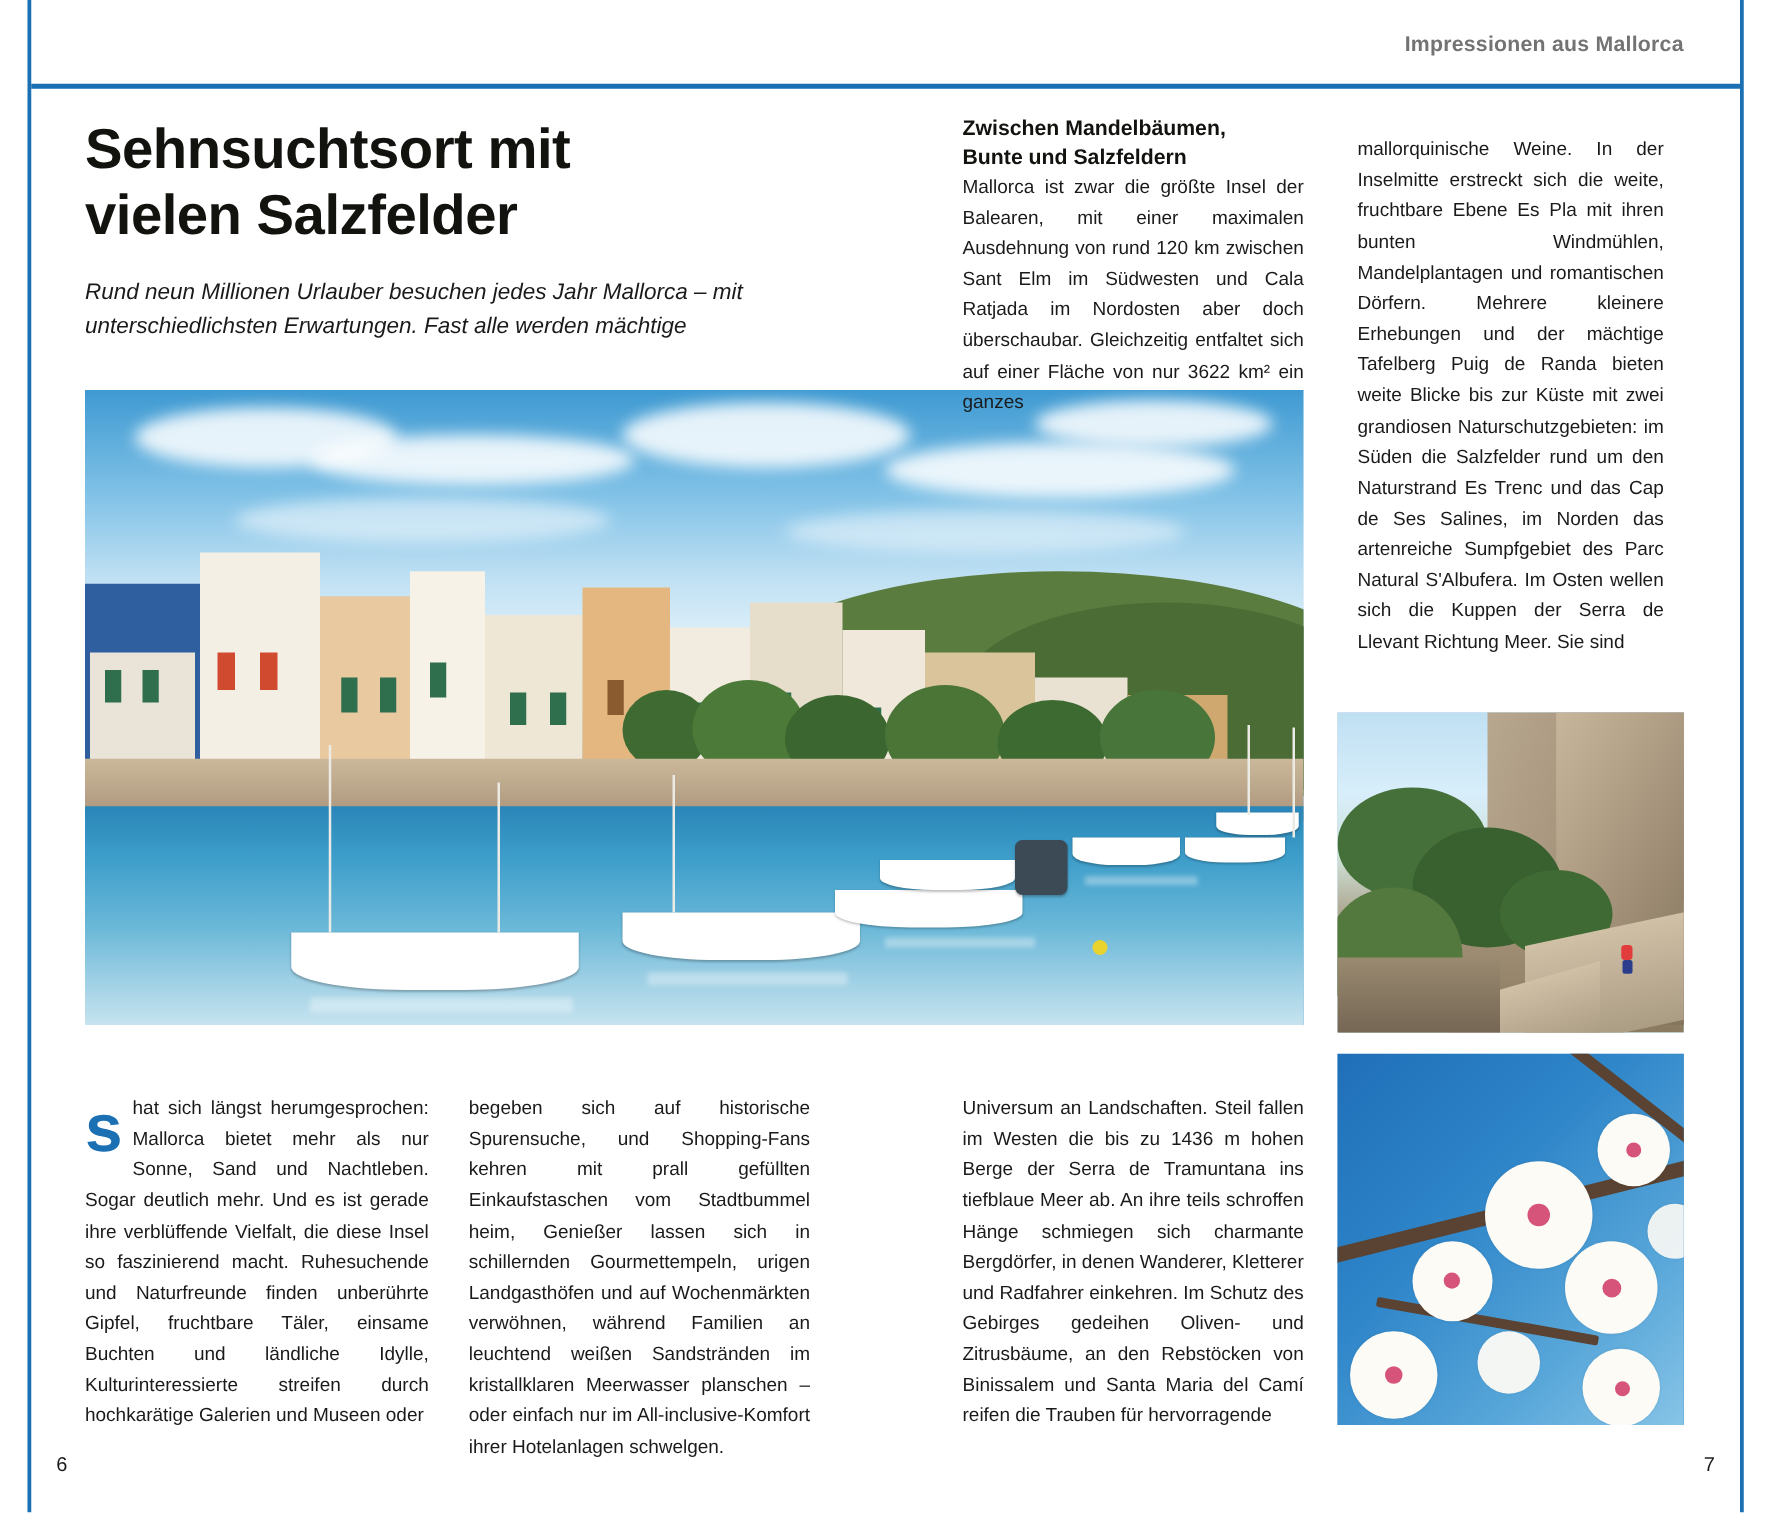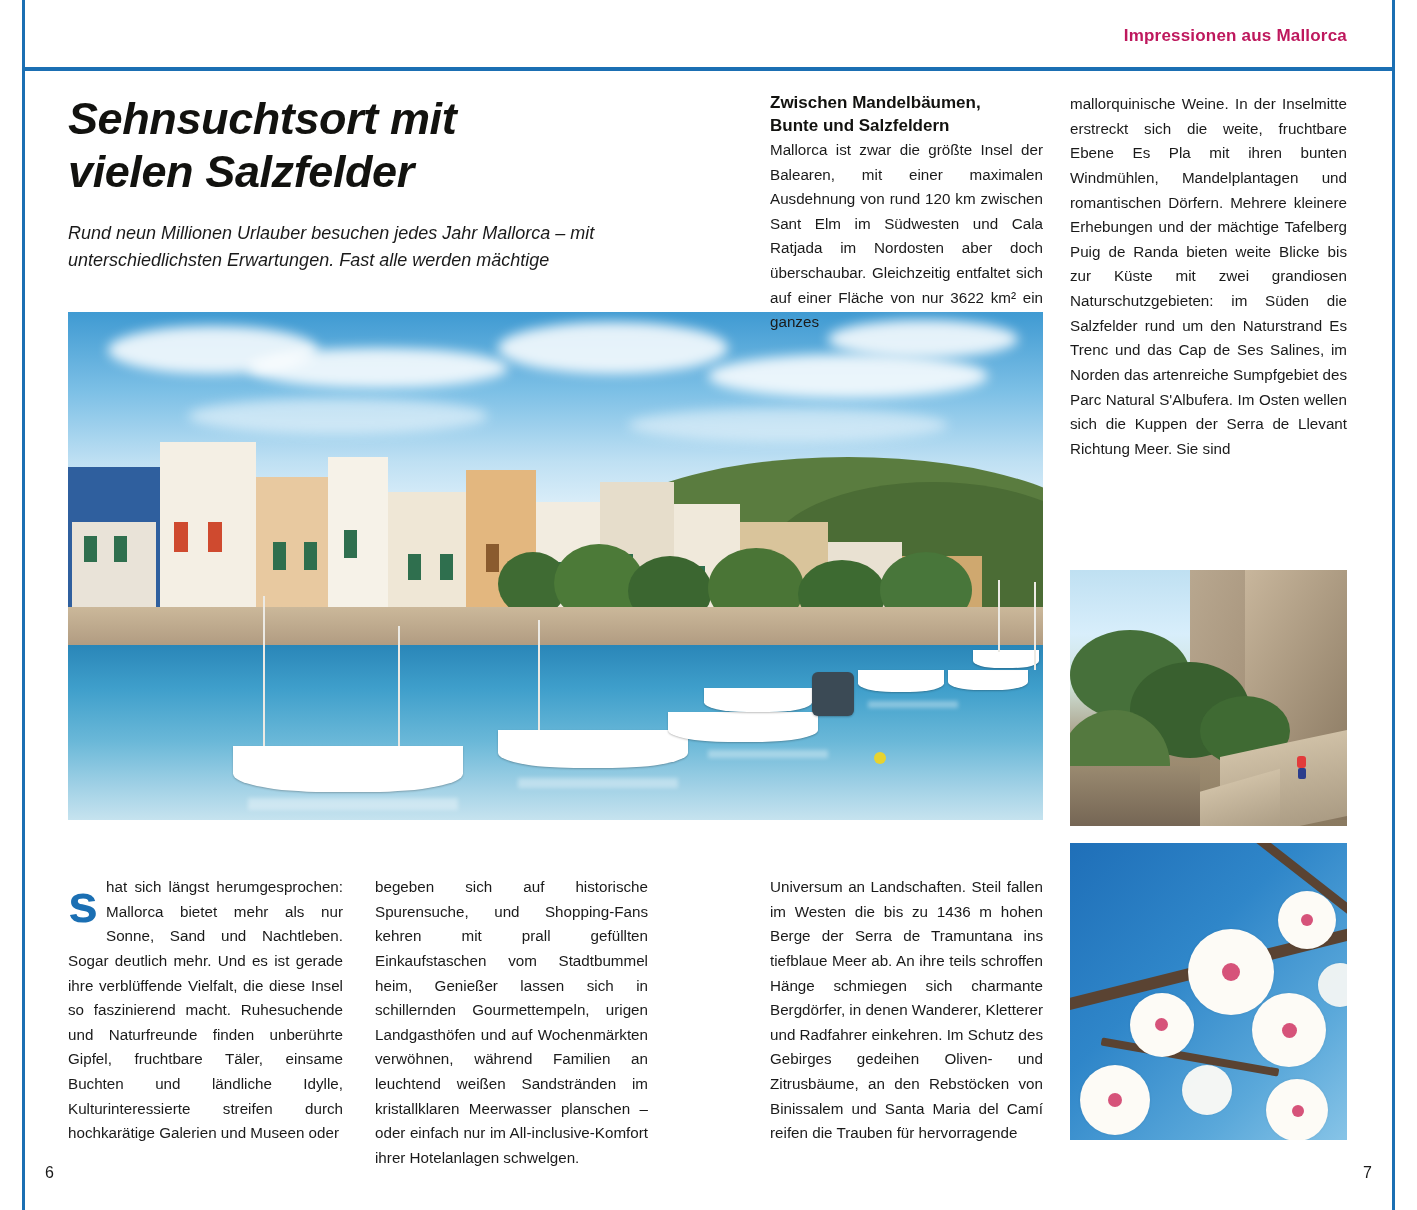--- a/index.html
+++ b/index.html
@@ -54,21 +54,21 @@
     background: #1b6fb3;
   }
 
   
   .running-head {
     position: absolute;
     right: 70px;
     top: 26px;
     font-size: 17px;
     font-weight: 600;
-    color: #be185d;
+    color: #737373;
     letter-spacing: 0.2px;
   }
   .head-rule {
     position: absolute;
     left: 25px;
     right: 25px;
     top: 67px;
     height: 4px;
     background: #1b6fb3;
   }
@@ -92,21 +92,20 @@
   }
 
   
   .headline {
     font-size: 45px;
     line-height: 1.18;
     font-weight: 700;
     letter-spacing: -0.4px;
     margin: 0 0 22px 0;
     color: #12120f;
-    font-style: italic;
   }
   .standfirst {
     font-size: 18px;
     line-height: 1.5;
     font-style: italic;
     color: #1a1a1a;
     margin: 0;
     width: 560px;
   }
 
@@ -229,21 +228,21 @@
     line-height: 1.62;
     text-align: justify;
     margin: 0;
   }
 
   
   .right-text {
     font-size: 15.2px;
     line-height: 1.62;
     text-align: justify;
-    margin: 0;
+    margin: 16px;
   }
   .right-caption {
     font-size: 14.5px;
     line-height: 1.55;
     font-style: italic;
     margin: 28px 0 0 0;
   }
 
   .photo2 {
     position: absolute;

